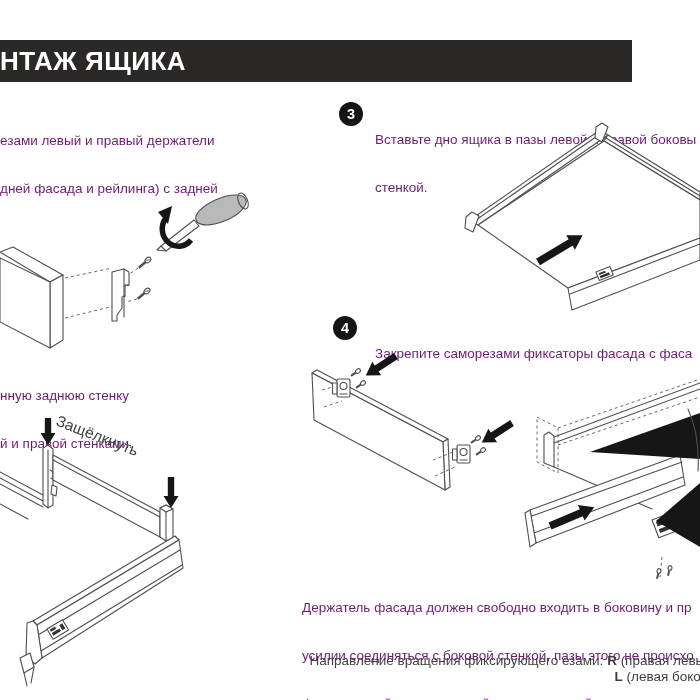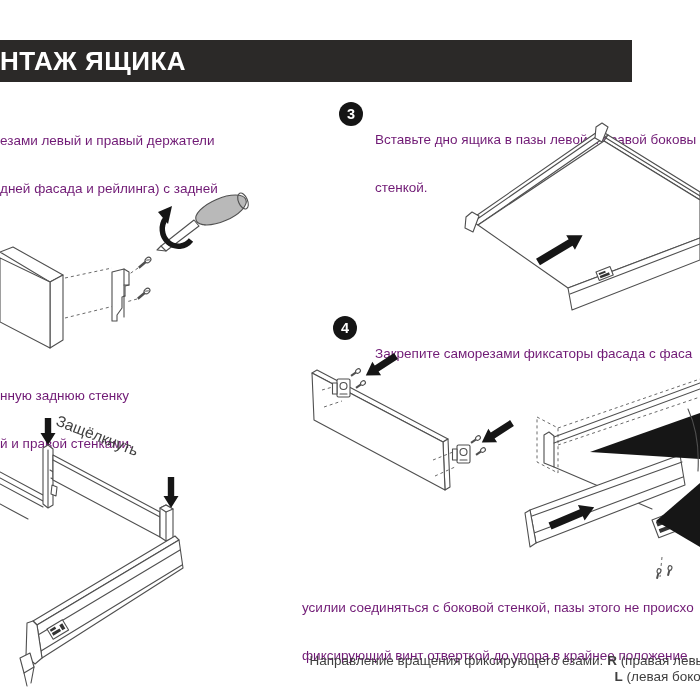--- a/index.html
+++ b/index.html
@@ -290,20 +290,21 @@
 
   <g transform="translate(47,214) rotate(-31)">
     <rect x="0" y="0" width="18" height="12" class="face"></rect>
     <rect x="2" y="2" width="6" height="2.5" class="stick"></rect>
     <rect x="2" y="6" width="9" height="3" class="stick"></rect>
     <rect x="12.5" y="3" width="3.5" height="6" class="stick"></rect>
   </g>
 </svg>
 
 <div class="abs txt" style="left:302px; top:568px;">
+  <div>Держатель фасада должен свободно входить в боковину и пр</div>
   <div>усилии соединяться с боковой стенкой, пазы этого не происхо</div>
   <div>фиксирующий винт отверткой до упора в крайнее положение</div>
 </div>
 
 <div class="abs dir-line" style="left:302px; top:637px;">
   <span>Направление вращения фиксирующего езами: </span><b>R</b><span> (правая левый</span>
 </div>
 <div class="abs dir-line" style="left:607px; top:653px;">
   <b>L</b><span> (левая боков</span>
 </div>

